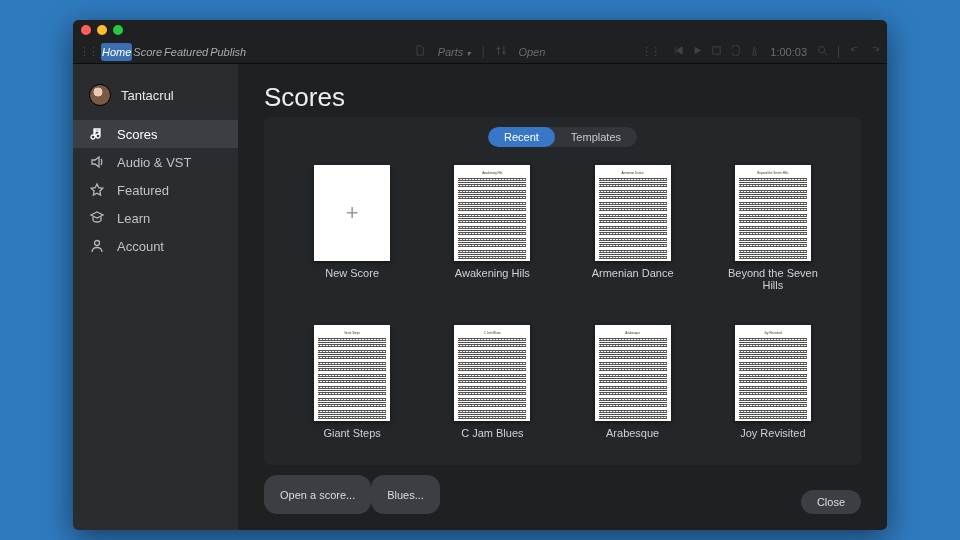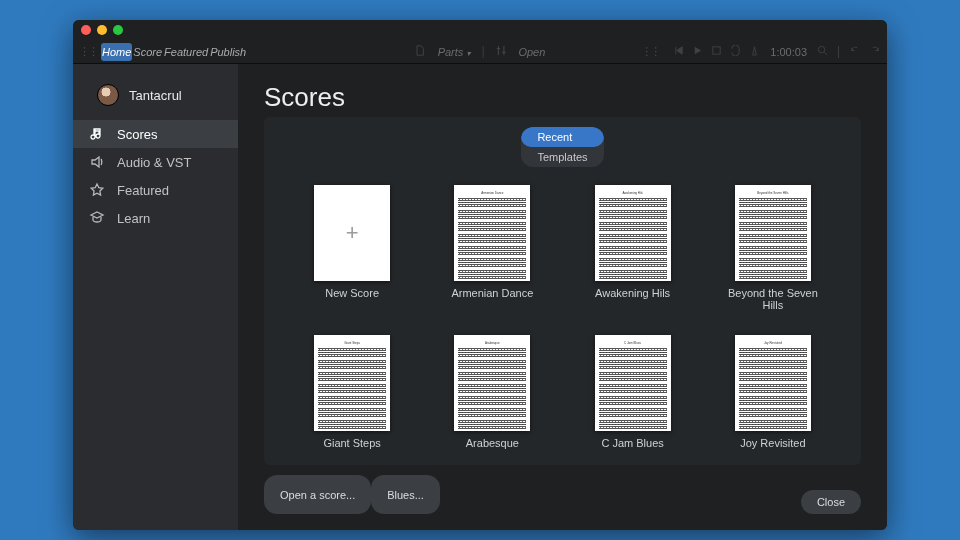--- a/index.html
+++ b/index.html
@@ -82,21 +82,21 @@
     width: 165px;
     background: #2a2c30;
     display: flex;
     flex-direction: column;
     padding-top: 12px;
   }
   .user-row {
     display: flex;
     align-items: center;
     gap: 10px;
-    padding: 8px 16px 14px 24px;
+    padding: 8px 16px 14px 16px;
     text-align: center;
   }
   .avatar {
     width: 22px; height: 22px; border-radius: 50%;
     background: radial-gradient(circle at 40% 35%, #e8cbb5 0 25%, #7a5a45 26% 100%);
     border:1px solid #000;
   }
   .username { color: #e7e9ea; font-size: 13px; }
   .nav { display: flex; flex-direction: column; }
   .nav-item {
@@ -134,21 +134,20 @@
     flex-direction:column;
     overflow:hidden;
   }
   .segmented {
     margin: 10px auto 4px auto;
     display: flex;
     background: #323539;
     border-radius: 12px;
     overflow: hidden;
     font-size: 11px;
-    flex-direction: column;
   }
   .seg {
     padding: 4px 16px;
     color: #c8cacc;
     cursor: default;
   }
   .seg.active {
     background: #3877c7;
     color: #fff;
     border-radius: 12px;
@@ -299,20 +298,27 @@
             </svg>
             <span>Featured</span>
           </div>
           <div class="nav-item">
             <svg class="nav-icon" viewBox="0 0 16 16">
               <path d="M2 5l6-3 6 3-6 3z"></path>
               <path d="M4 7v3c0 1 2 2 4 2s4-1 4-2V7"></path>
             </svg>
             <span>Learn</span>
           </div>
+          <div class="nav-item">
+            <svg class="nav-icon" viewBox="0 0 16 16">
+              <circle cx="8" cy="5" r="2.5"></circle>
+              <path d="M3 14c0-3 2.5-4.5 5-4.5s5 1.5 5 4.5"></path>
+            </svg>
+            <span>Account</span>
+          </div>
         </div>
     </div>
 
     <div class="main">
       <div class="page-title">Scores</div>
 
       <div class="card">
         <div class="segmented" id="segmented">
             <div class="seg active">Recent</div>
             <div class="seg">Templates</div>
@@ -320,21 +326,21 @@
         <div class="grid" id="grid">
             <div class="tile">
               <div class="thumb new">
                 <div class="plus">+</div>
               </div>
               <div class="tile-label">New Score</div>
             </div>
             <div class="tile">
               <div class="thumb">
                 <div class="thumb-content">
-                  <div class="staff-title">Armenian Dance</div>
+                  <div class="staff-title">Awakening Hils</div>
                   <div class="staff-block" style="position:relative;">
                     <div class="staff-line"></div>
                     <div class="staff-line"></div>
                     <div class="staff-line"></div>
                     <div class="staff-line"></div>
                     <div class="staff-line"></div>
                     <div class="notes"></div>
                   </div>
                   <div class="staff-block" style="position:relative;">
                     <div class="staff-line"></div>
@@ -379,26 +385,26 @@
                   <div class="staff-block" style="position:relative;">
                     <div class="staff-line"></div>
                     <div class="staff-line"></div>
                     <div class="staff-line"></div>
                     <div class="staff-line"></div>
                     <div class="staff-line"></div>
                     <div class="notes"></div>
                   </div>
                 </div>
               </div>
-              <div class="tile-label">Armenian Dance</div>
+              <div class="tile-label">Awakening Hils</div>
             </div>
             <div class="tile">
               <div class="thumb">
                 <div class="thumb-content">
-                  <div class="staff-title">Awakening Hils</div>
+                  <div class="staff-title">Armenian Dance</div>
                   <div class="staff-block" style="position:relative;">
                     <div class="staff-line"></div>
                     <div class="staff-line"></div>
                     <div class="staff-line"></div>
                     <div class="staff-line"></div>
                     <div class="staff-line"></div>
                     <div class="notes"></div>
                   </div>
                   <div class="staff-block" style="position:relative;">
                     <div class="staff-line"></div>
@@ -443,21 +449,21 @@
                   <div class="staff-block" style="position:relative;">
                     <div class="staff-line"></div>
                     <div class="staff-line"></div>
                     <div class="staff-line"></div>
                     <div class="staff-line"></div>
                     <div class="staff-line"></div>
                     <div class="notes"></div>
                   </div>
                 </div>
               </div>
-              <div class="tile-label">Awakening Hils</div>
+              <div class="tile-label">Armenian Dance</div>
             </div>
             <div class="tile">
               <div class="thumb">
                 <div class="thumb-content">
                   <div class="staff-title">Beyond the Seven Hills</div>
                   <div class="staff-block" style="position:relative;">
                     <div class="staff-line"></div>
                     <div class="staff-line"></div>
                     <div class="staff-line"></div>
                     <div class="staff-line"></div>
@@ -576,21 +582,21 @@
                     <div class="staff-line"></div>
                     <div class="notes"></div>
                   </div>
                 </div>
               </div>
               <div class="tile-label">Giant Steps</div>
             </div>
             <div class="tile">
               <div class="thumb">
                 <div class="thumb-content">
-                  <div class="staff-title">Arabesque</div>
+                  <div class="staff-title">C Jam Blues</div>
                   <div class="staff-block" style="position:relative;">
                     <div class="staff-line"></div>
                     <div class="staff-line"></div>
                     <div class="staff-line"></div>
                     <div class="staff-line"></div>
                     <div class="staff-line"></div>
                     <div class="notes"></div>
                   </div>
                   <div class="staff-block" style="position:relative;">
                     <div class="staff-line"></div>
@@ -635,26 +641,26 @@
                   <div class="staff-block" style="position:relative;">
                     <div class="staff-line"></div>
                     <div class="staff-line"></div>
                     <div class="staff-line"></div>
                     <div class="staff-line"></div>
                     <div class="staff-line"></div>
                     <div class="notes"></div>
                   </div>
                 </div>
               </div>
-              <div class="tile-label">Arabesque</div>
+              <div class="tile-label">C Jam Blues</div>
             </div>
             <div class="tile">
               <div class="thumb">
                 <div class="thumb-content">
-                  <div class="staff-title">C Jam Blues</div>
+                  <div class="staff-title">Arabesque</div>
                   <div class="staff-block" style="position:relative;">
                     <div class="staff-line"></div>
                     <div class="staff-line"></div>
                     <div class="staff-line"></div>
                     <div class="staff-line"></div>
                     <div class="staff-line"></div>
                     <div class="notes"></div>
                   </div>
                   <div class="staff-block" style="position:relative;">
                     <div class="staff-line"></div>
@@ -699,21 +705,21 @@
                   <div class="staff-block" style="position:relative;">
                     <div class="staff-line"></div>
                     <div class="staff-line"></div>
                     <div class="staff-line"></div>
                     <div class="staff-line"></div>
                     <div class="staff-line"></div>
                     <div class="notes"></div>
                   </div>
                 </div>
               </div>
-              <div class="tile-label">C Jam Blues</div>
+              <div class="tile-label">Arabesque</div>
             </div>
             <div class="tile">
               <div class="thumb">
                 <div class="thumb-content">
                   <div class="staff-title">Joy Revisited</div>
                   <div class="staff-block" style="position:relative;">
                     <div class="staff-line"></div>
                     <div class="staff-line"></div>
                     <div class="staff-line"></div>
                     <div class="staff-line"></div>

